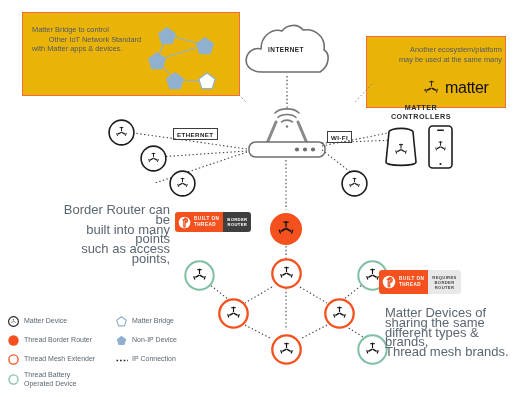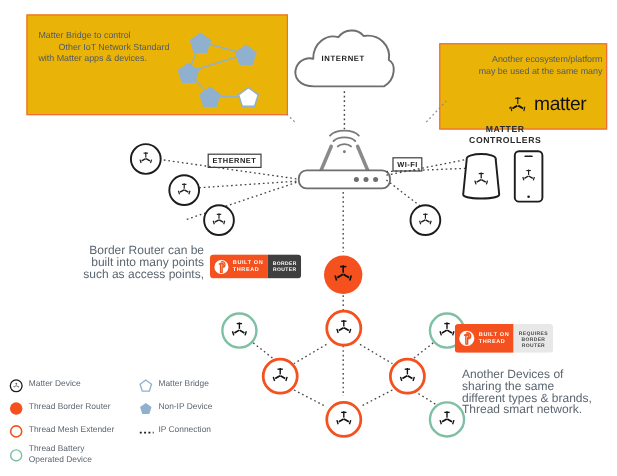--- a/index.html
+++ b/index.html
@@ -26,21 +26,21 @@
     position:absolute;border:1px solid #3d3d3d;background:#fff;
     font-size:6.2px;font-weight:bold;letter-spacing:.4px;color:#222;
     padding:1.5px 3px;box-sizing:border-box;white-space:nowrap;
   }
 
   .plainlabel{
     position:absolute;font-size:7.2px;font-weight:bold;color:#2b2b2b;
     letter-spacing:.5px;text-align:center;line-height:9px;
   }
   .bodytext{
-    position:absolute;font-size:10px;line-height:9.8px;color:#5b6670;
+    position:absolute;font-size:13px;line-height:9.8px;color:#5b6670;
   }
   .r-align{text-align:right;}
 
   
   .badge{position:absolute;display:flex;height:20px;border-radius:3px;overflow:hidden;}
   .badge .bleft{
     background:#f4511e;display:flex;align-items:center;gap:3px;
     padding:0 4px 0 3px;
   }
   .badge .btxt{
@@ -404,24 +404,24 @@
   <div class="bright light">
     <div>
       <div>REQUIRES</div>
       <div>BORDER</div>
       <div>ROUTER</div>
     </div>
   </div>
 </div>
 
 <div class="bodytext" style="left:385px;top:308px;width:128px;">
-  <div>Another Devices of</div>
+  <div>Matter Devices of</div>
   <div>sharing the same</div>
   <div>different types &amp; brands,</div>
-  <div>Thread smart network.</div>
+  <div>Thread mesh brands.</div>
 </div>
 
 <div class="legend">
 
   <div class="lgrow" style="left:0;top:0;">
     <span class="swatch">
       <svg width="11" height="11" viewBox="0 0 11 11">
         <circle cx="5.5" cy="5.5" r="4.9" fill="#fff" stroke="#1d1d1d" stroke-width="1.1"></circle>
         <g fill="#1d1d1d" transform="translate(5.5,5.5) scale(0.125) translate(-20,-20)">
           <rect x="18.4" y="1" width="3.2" height="15"></rect>

